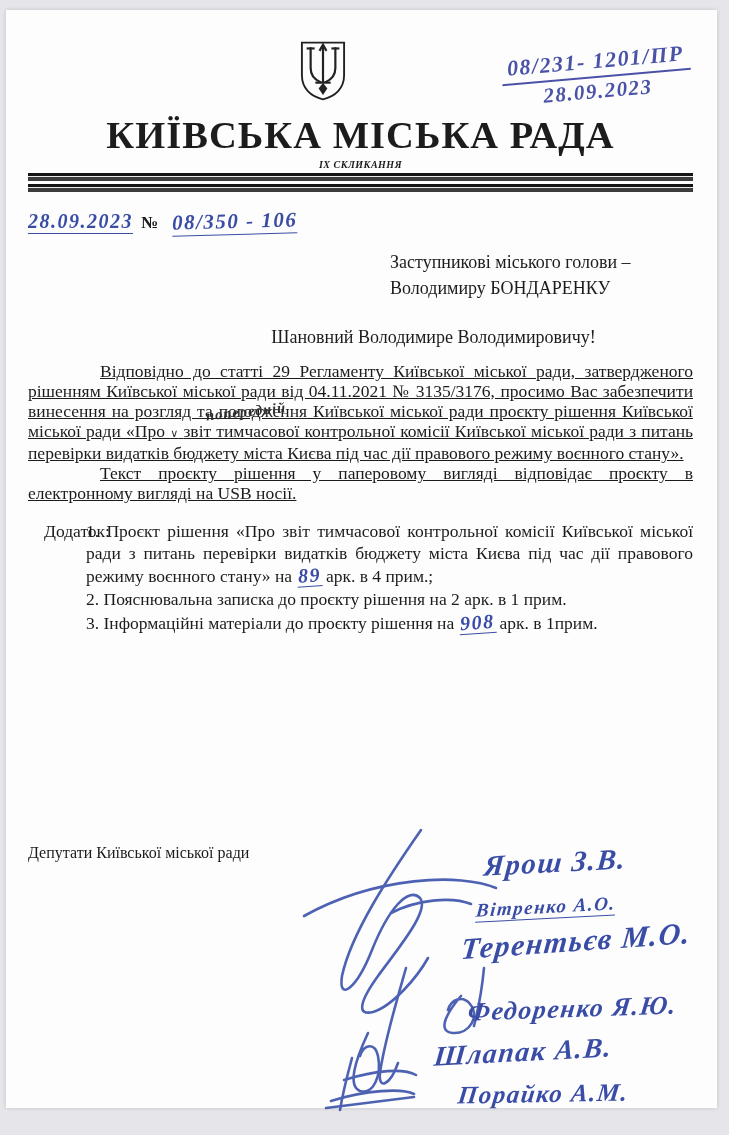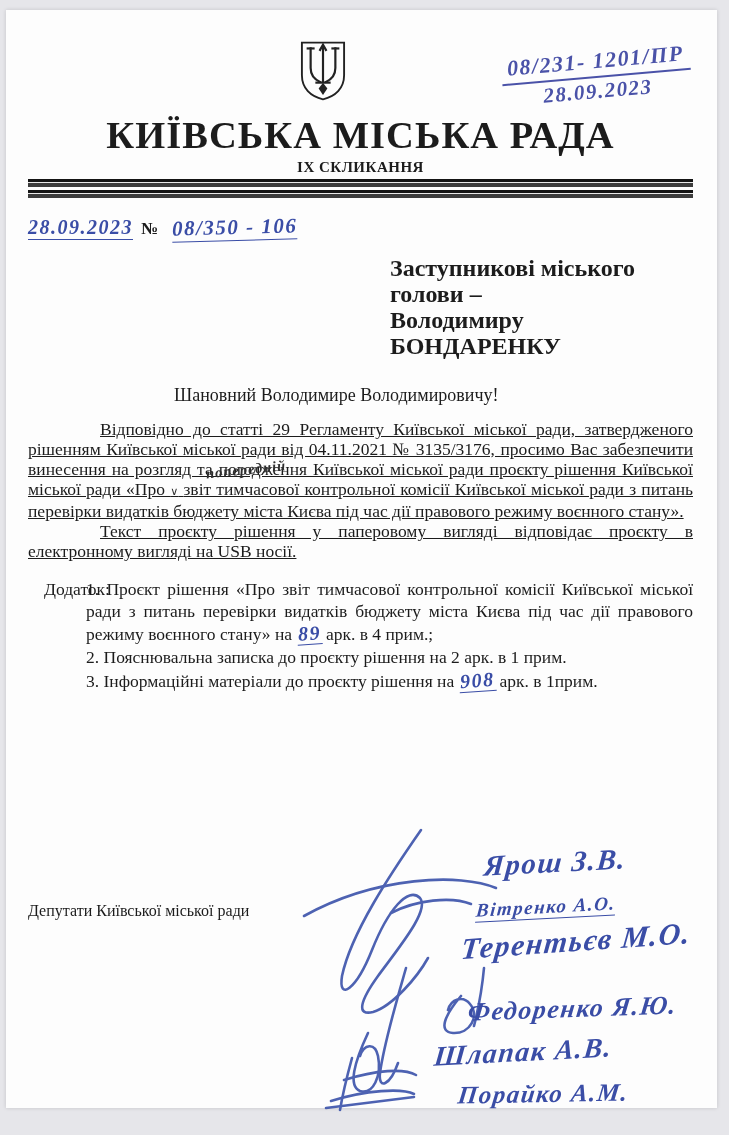--- a/index.html
+++ b/index.html
@@ -49,23 +49,24 @@
   .org-name{
     text-align:center;
     font-size:37px;font-weight:bold;
     letter-spacing:1px;
     margin-top:8px;
     transform:scaleX(1.04);
     white-space:nowrap;
   }
   .convocation{
     text-align:center;
-    font-size:15px;font-weight:bold;
+    font-size:10px;font-weight:bold;
     letter-spacing:.5px;
     margin-top:2px;
+    font-style:italic;
   }
   .dline{
     height:8px;margin-top:3px;
     background:linear-gradient(#141414 0 36%, #e9e9e9 36% 52%, #3c3c3c 52% 100%);
   }
   .commission{
     text-align:center;
     font-family:"Liberation Sans", sans-serif;
     font-weight:bold;
     font-size:16.5px;
@@ -77,22 +78,22 @@
     display:flex;justify-content:space-between;
     font-style:italic;font-size:15.5px;
     margin-top:7px;
   }
   
   .ref-line{margin-top:17px;font-size:20px;display:flex;align-items:baseline;gap:8px;}
   .ref-date{border-bottom:1.5px solid #3a4da6;font-weight:600;font-size:20px;}
   .ref-no{font-style:normal;color:#1c1c1c;font-size:17px;font-weight:bold;letter-spacing:0;}
   .ref-num{border-bottom:1.5px solid #3a4da6;font-weight:600;font-size:21px;transform:rotate(-1.5deg);margin-left:6px;}
   
-  .addressee{margin:14px 0 0 362px;font-size:24px;line-height:26px;font-weight:bold;}
-  .salutation{margin:26px 0 12px 146px;font-size:18px;}
+  .addressee{margin:14px 0 0 362px;font-size:18px;line-height:26px;}
+  .salutation{margin:26px 0 12px 146px;font-size:18px;text-align:center;}
   
   .para{
     font-size:17.5px;line-height:20px;
     text-align:justify;
     text-indent:72px;
     margin-top:13px;
     text-decoration:underline;
   }
   .para.p2{margin-top:0;}
   .insert-host{position:relative;}

